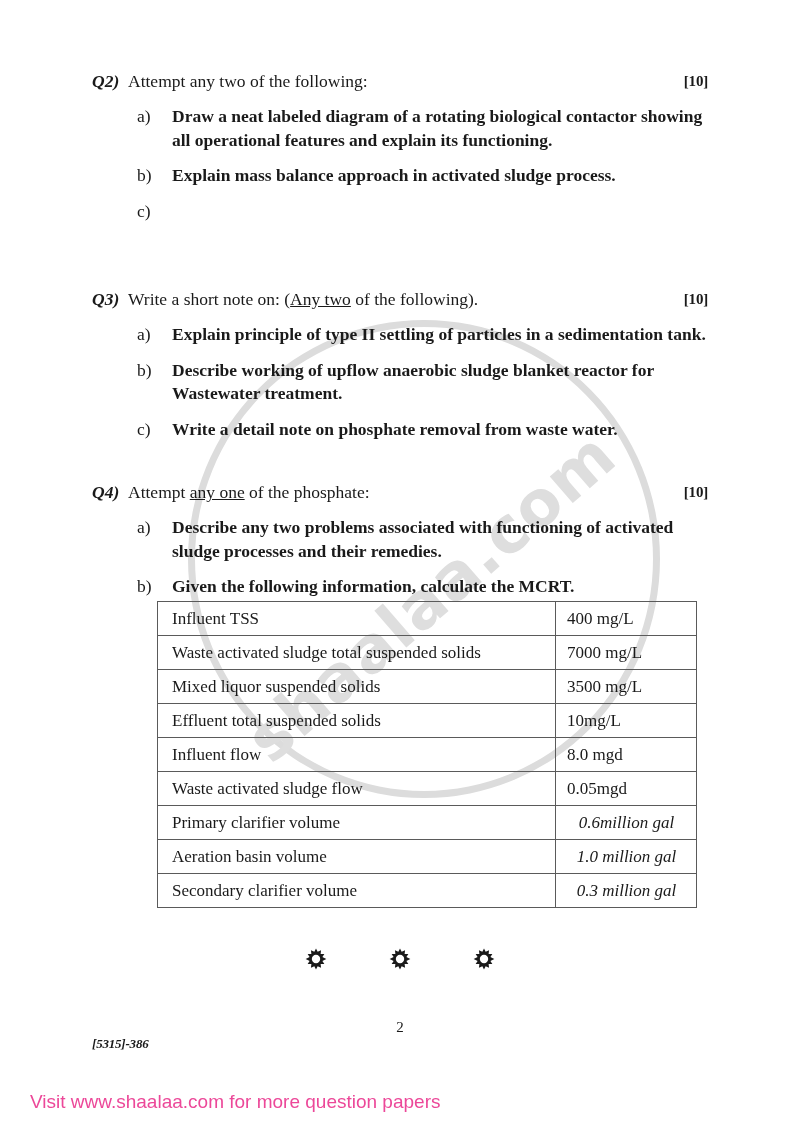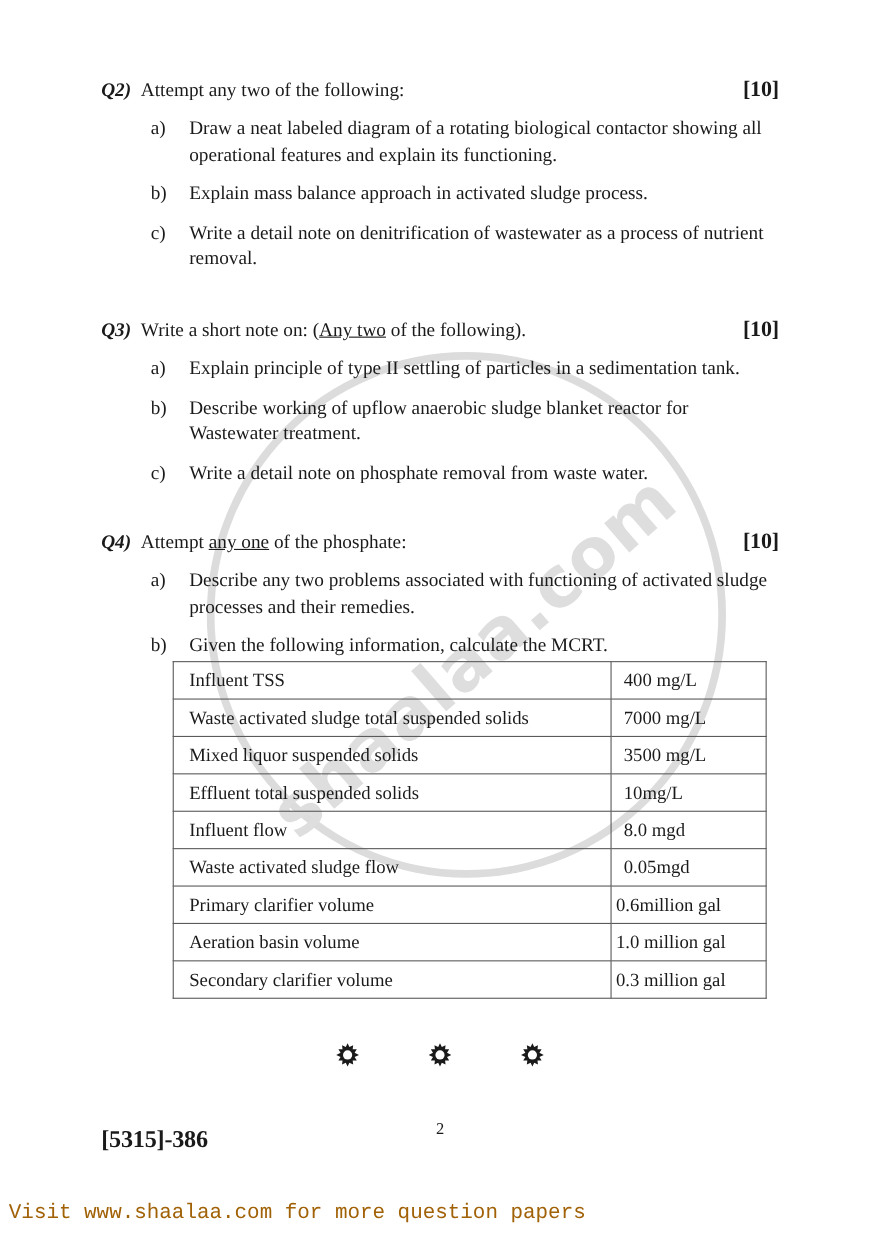--- a/index.html
+++ b/index.html
@@ -84,21 +84,21 @@
   }
   .q-title {
     display: inline;
     font-size: 17.5px;
   }
   .marks {
     position: absolute;
     right: 0;
     top: 0;
     font-weight: 700;
-    font-size: 20px;
+    font-size: 15px;
     letter-spacing: -0.2px;
   }
   .u { text-decoration: underline; }
 
   .sub-list {
     margin: 0;
     padding: 0;
     list-style: none;
   }
   .sub-item {
@@ -107,21 +107,21 @@
     font-size: 17.5px;
     line-height: 23.5px;
     margin-top: 12px;
   }
   .sub-marker {
     position: absolute;
     left: 45px;
     top: 0;
     font-size: 17.5px;
   }
-  .sub-text { display: block; }
+  .sub-text { display: block; font-weight: bold; }
 
   
   #mcrt-table {
     position: absolute;
     left: 157px;
     top: 601px;
     width: 540px;
     border-collapse: collapse;
     table-layout: fixed;
   }
@@ -132,23 +132,24 @@
     height: 33px;
     padding: 0 16px 0 14px;
     vertical-align: middle;
     white-space: nowrap;
   }
   #mcrt-table td.val {
     width: 113px;
     padding-left: 11px;
   }
   #mcrt-table td.val.rt {
-    text-align: left;
+    text-align: center;
     padding-left: 4px;
     padding-right: 3px;
+    font-style: italic;
   }
 
   
   #ornaments {
     position: absolute;
     left: 0;
     top: 948px;
     width: 800px;
     text-align: center;
   }
@@ -162,41 +163,42 @@
   #footer {
     position: absolute;
     left: 0;
     top: 1019px;
     width: 800px;
     height: 24px;
   }
   #paper-code {
     position: absolute;
     left: 92px;
-    top: 4px;
-    font-size: 22px;
+    top: 17px;
+    font-size: 13px;
     font-weight: 700;
     letter-spacing: -0.2px;
+    font-style: italic;
   }
   #page-number {
     position: absolute;
     left: 0;
     top: 0;
     width: 800px;
     text-align: center;
     font-size: 15px;
   }
 
   #site-caption {
     position: absolute;
-    left: 8px;
+    left: 30px;
     top: 1091px;
-    font-family: Liberation Mono, monospace;
+    font-family: Liberation Sans, sans-serif;
     font-size: 19px;
-    color: #a16207;
+    color: #ec4899;
     white-space: nowrap;
   }
 </style>
 </head>
 <body>
 
 <div id="watermark">
   <div class="wm-circle"></div>
   <div class="wm-text">shaalaa.com</div>
 </div>
@@ -212,21 +214,20 @@
       <li class="sub-item">
         <span class="sub-marker">a)</span>
         <span class="sub-text">Draw a neat labeled diagram of a rotating biological contactor showing all operational features and explain its functioning.</span>
       </li>
       <li class="sub-item">
         <span class="sub-marker">b)</span>
         <span class="sub-text">Explain mass balance approach in activated sludge process.</span>
       </li>
       <li class="sub-item">
         <span class="sub-marker">c)</span>
-        <span class="sub-text">Write a detail note on denitrification of wastewater as a process of nutrient removal.</span>
       </li>
     </ul>
   </div>
 
   <div class="question-block" style="top:288px">
     <div class="q-head">
       <span class="q-label">Q3)</span><span class="q-title">Write a short note on: (</span><span class="q-title u">Any two</span><span class="q-title"> of the following).</span>
       <span class="marks">[10]</span>
     </div>
     <ul class="sub-list">

